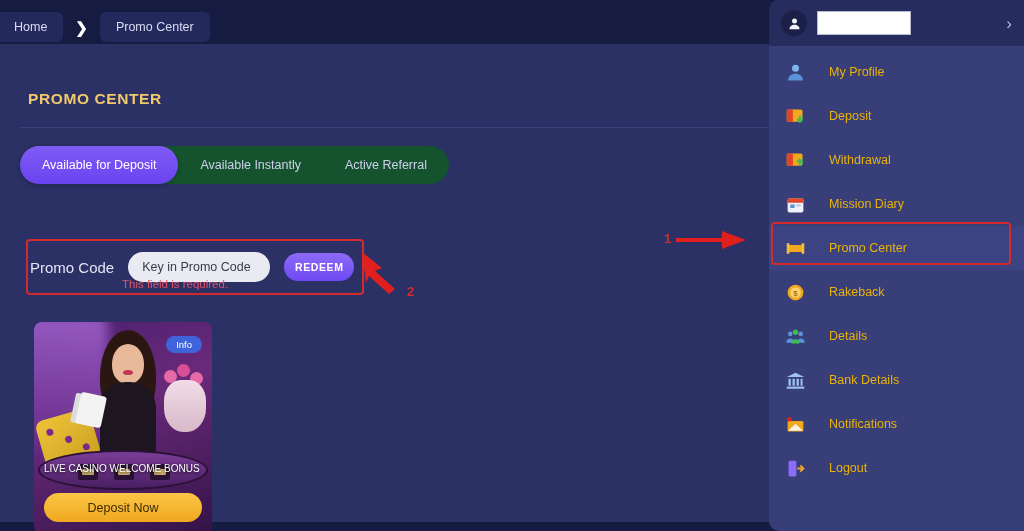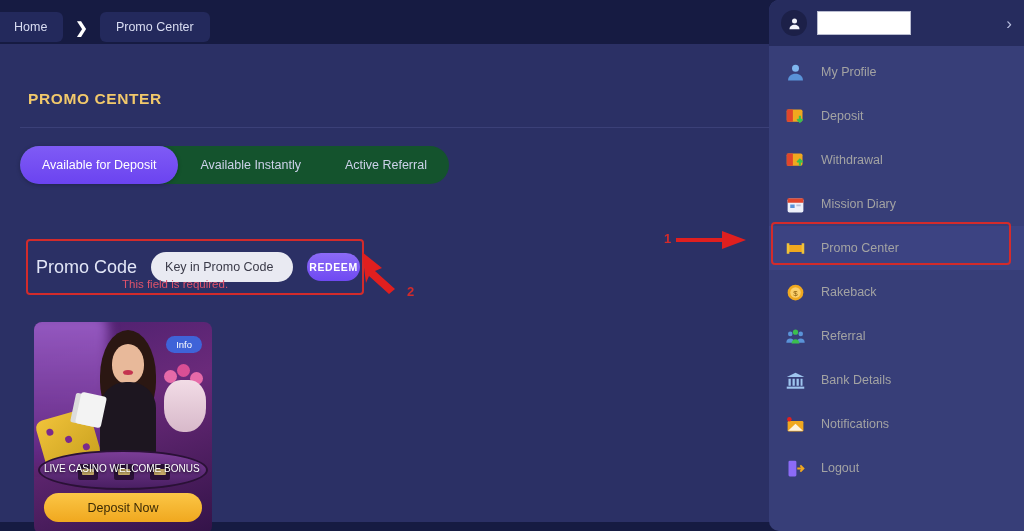--- a/index.html
+++ b/index.html
@@ -66,21 +66,21 @@
     position: absolute; left: 26px; top: 195px;
     width: 338px; height: 56px;
     border: 2px solid #d32b2b; border-radius: 4px;
   }
   .promo-row {
     position: absolute; left: 30px; top: 196px;
     width: 330px; height: 54px;
     display: flex; align-items: center;
   }
   .promo-label {
-    color: #e2e6f7; font-size: 18px; margin-left: 6px; white-space: nowrap;
+    color: #e2e6f7; font-size: 15px; white-space: nowrap;
   }
   .promo-input {
     margin-left: 14px; width: 142px; height: 30px;
     background: #e9eaf2; border: none; border-radius: 15px;
     font-family: "Liberation Sans", sans-serif;
     font-size: 12.5px; color: #2a2a35;
     padding: 0 14px; outline: none;
   }
   .promo-input::placeholder { color: #3a3a48; }
   .redeem-btn {
@@ -227,21 +227,21 @@
     display: flex; align-items: center;
     padding-left: 14px; cursor: pointer;
   }
   .sb-item.highlight { background: #3c4382; }
   .sb-icon {
     width: 24px; height: 24px; flex: 0 0 auto;
     display:flex; align-items:center; justify-content:center;
   }
   .sb-icon svg { width: 21px; height: 21px; }
   .sb-label {
-    margin-left: 14px; color: #a3a3a3; font-size: 12.5px;
+    margin-left: 22px; color: #eab308; font-size: 12.5px;
   }
   .sb-item-box {
     position: absolute; left: 2px; top: 222px;
     width: 240px; height: 43px;
     border: 2px solid #d32b2b; border-radius: 4px;
     pointer-events: none;
   }
 
   
   .anno-num {
@@ -396,21 +396,21 @@
         <span class="sb-icon">
           <svg viewBox="0 0 24 24">
             <circle cx="6" cy="9" r="2.6" fill="#5a93d8"></circle>
             <circle cx="18" cy="9" r="2.6" fill="#5a93d8"></circle>
             <circle cx="12" cy="7" r="3" fill="#3bbf4e"></circle>
             <path d="M1.5 19c0-3 2-4.6 4.5-4.6s4.5 1.6 4.5 4.6z" fill="#5a93d8"></path>
             <path d="M13.5 19c0-3 2-4.6 4.5-4.6s4.5 1.6 4.5 4.6z" fill="#5a93d8"></path>
             <path d="M7.5 20c0-3.2 2-5 4.5-5s4.5 1.8 4.5 5z" fill="#3bbf4e"></path>
           </svg>
         </span>
-        <span class="sb-label">Referral</span>
+        <span class="sb-label">Details</span>
       </div>
 
       <div class="sb-item">
         <span class="sb-icon">
           <svg viewBox="0 0 24 24" fill="#9fc5ef">
             <path d="M12 3 2 8h20z"></path>
             <rect x="4" y="10" width="2.6" height="8"></rect>
             <rect x="8.6" y="10" width="2.6" height="8"></rect>
             <rect x="13.2" y="10" width="2.6" height="8"></rect>
             <rect x="17.8" y="10" width="2.2" height="8"></rect>

